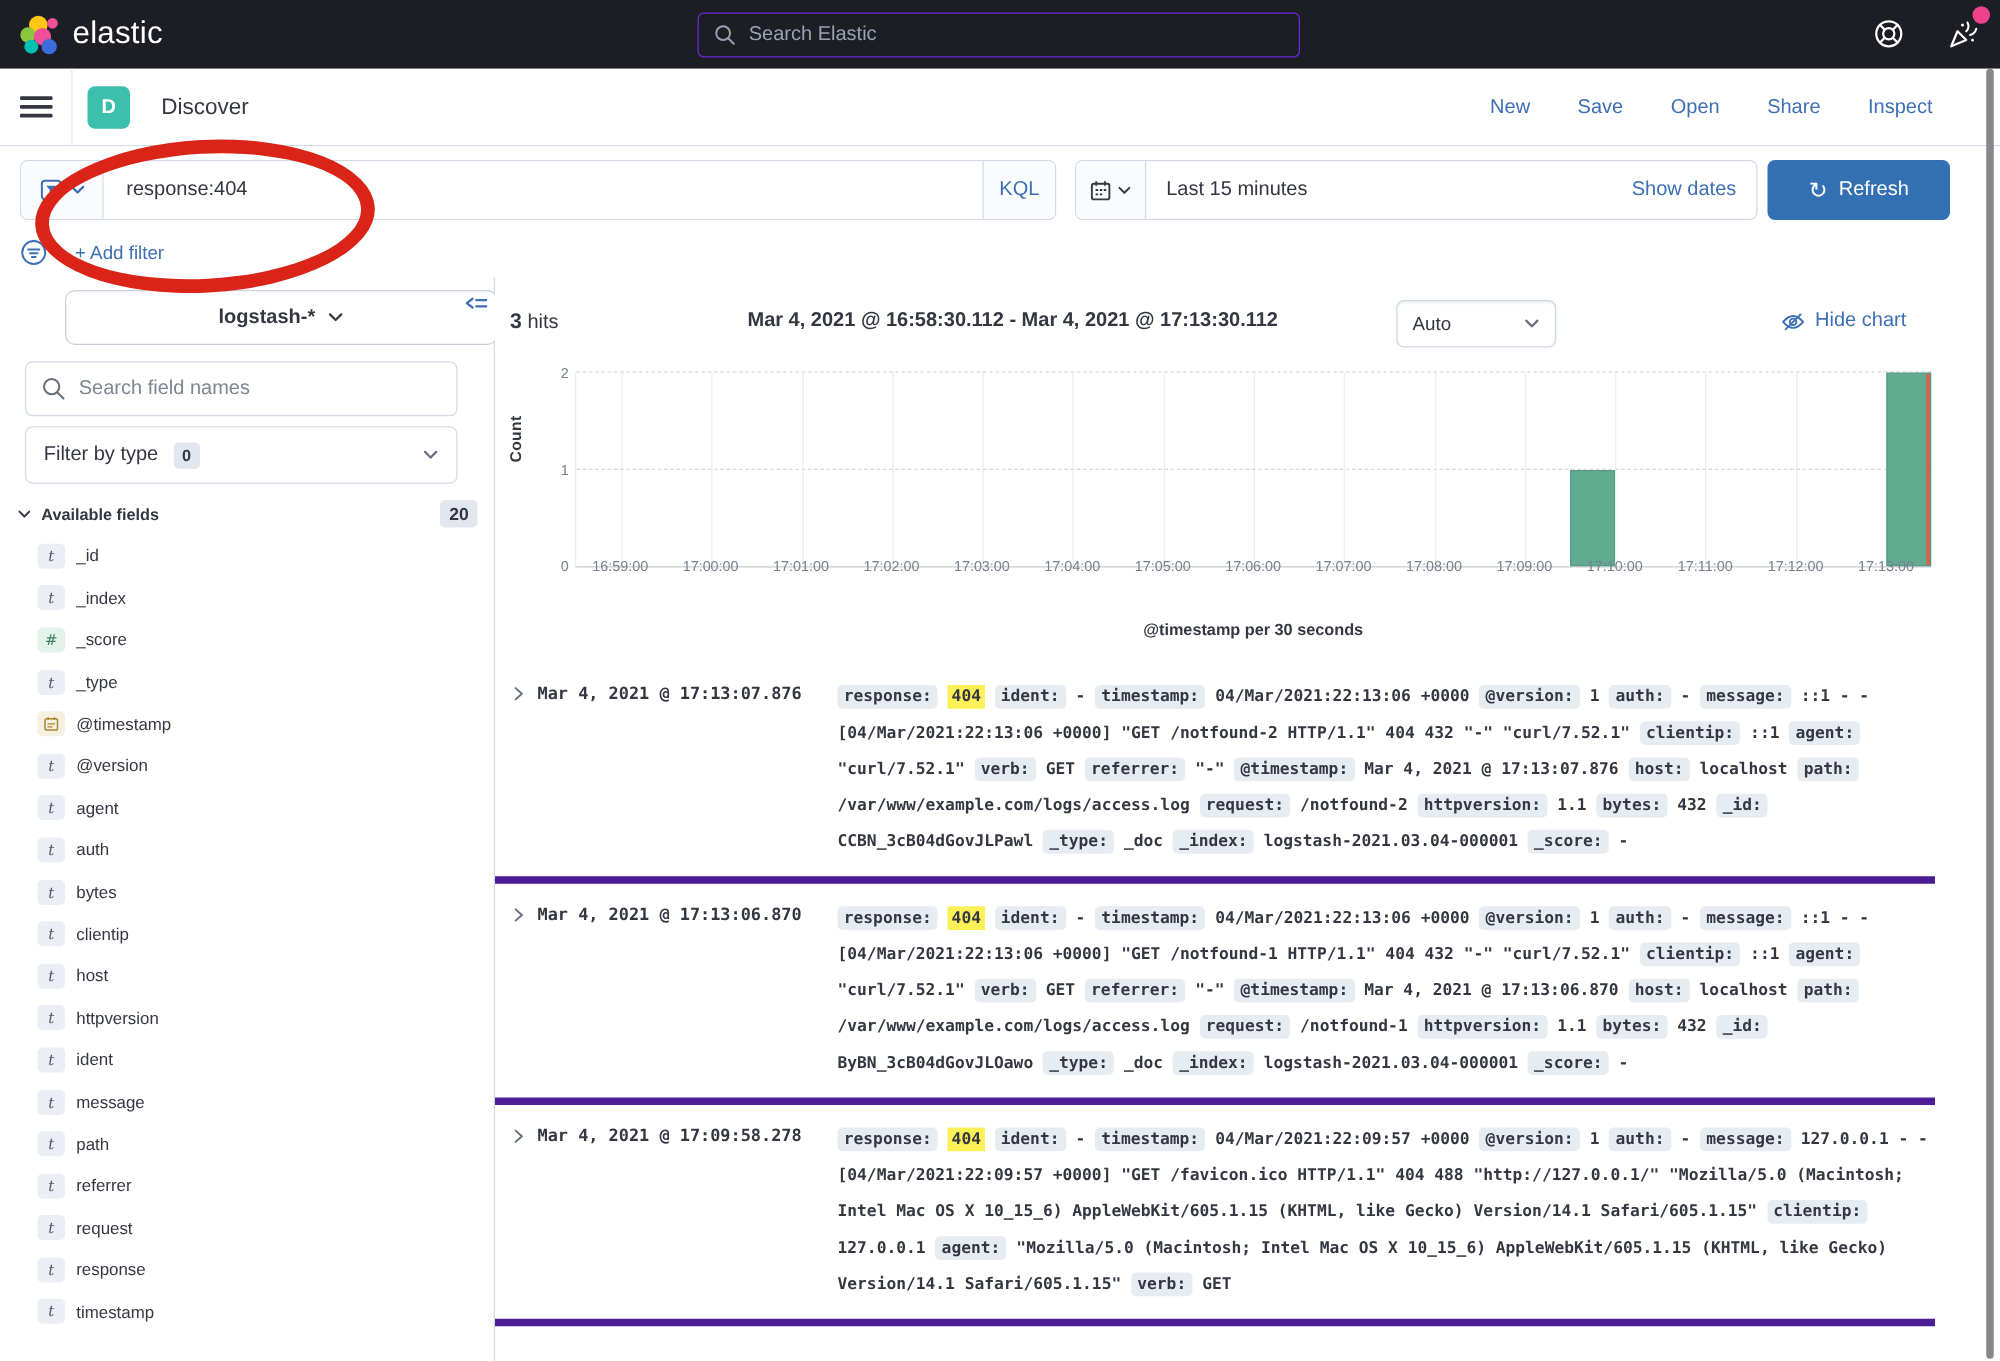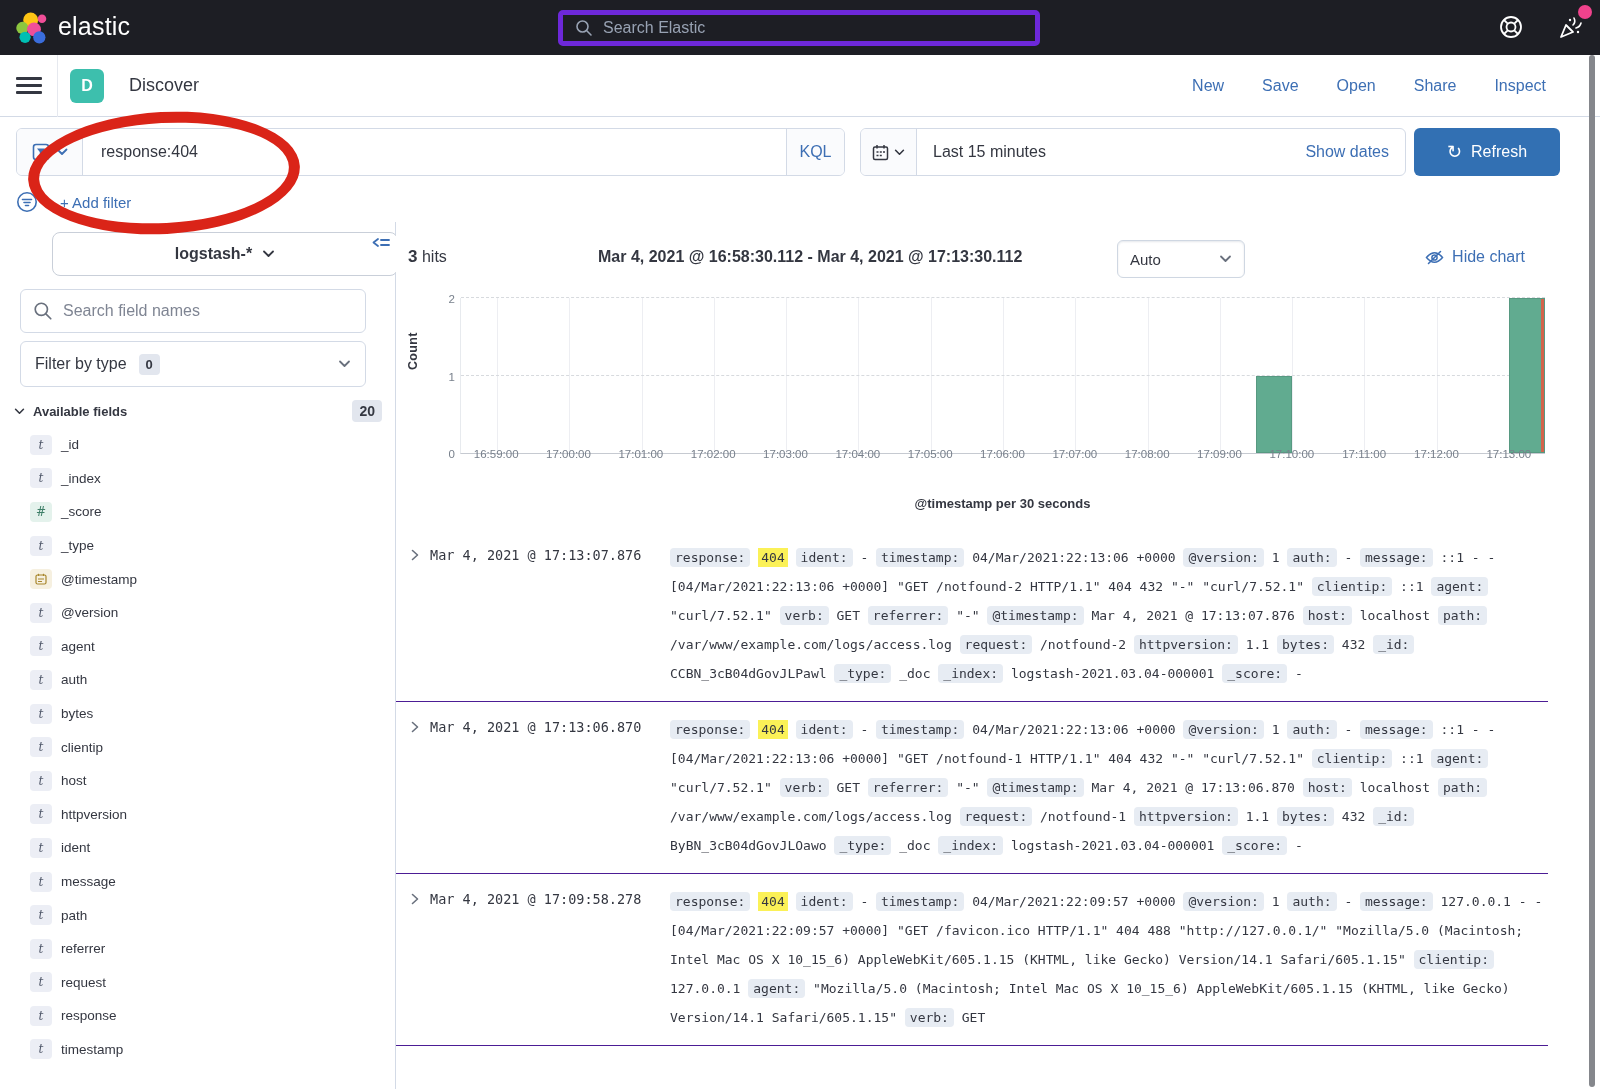--- a/index.html
+++ b/index.html
@@ -6,21 +6,21 @@
   html,body { width:1600px; height:1089px; overflow:hidden; background:#fff;
     font-family:"Liberation Sans", sans-serif; color:#343741; }
   .screen { position:relative; width:1600px; height:1089px; }
 
   
   .topbar { position:absolute; left:0; top:0; width:1600px; height:55px;
     background:var(--topbar-bg); display:flex; align-items:center; }
   .brand { display:flex; align-items:flex-start; gap:10px; margin-left:16px; }
   .brand-text { color:#fff; font-size:25px; font-weight:500; letter-spacing:.2px; }
   .global-search { position:absolute; left:558px; top:10px; width:482px; height:36px;
-    border:5px solid #6d28d9; border-radius:5px; display:flex; align-items:center; padding:0 12px; gap:10px; }
+    border:1px solid #6d28d9; border-radius:5px; display:flex; align-items:center; padding:0 12px; gap:10px; }
   .global-search input { flex:1; background:transparent; border:none; outline:none;
     font-size:16px; color:#d4dae5; font-family:"Liberation Sans",sans-serif; }
   .global-search input::placeholder { color:#98a2b3; }
   .topbar-icon { position:absolute; top:14px; }
   .notif-dot { position:absolute; width:14px; height:14px; border-radius:50%;
     background:var(--notification-pink); right:8px; top:5px; }
 
   
   .appbar { position:absolute; left:0; top:55px; width:1600px; height:62px; background:#fff;
     border-bottom:1px solid var(--border); display:flex; align-items:center; }
@@ -132,21 +132,21 @@
     font-size:13px; font-weight:bold; }
 
   
   .doc-table { position:absolute; left:0; top:308px; right:52px; bottom:0; overflow:hidden; }
   .doc-head { display:flex; border-top:1px solid #e6e9ef; border-bottom:1px solid var(--border);
     height:32px; align-items:center; font-size:13px; font-weight:bold; }
   .col-expand { width:34px; padding-left:12px; flex:0 0 auto; }
   .col-time { width:240px; flex:0 0 auto; display:flex; align-items:center; gap:5px; cursor:pointer; }
   .sort-caret { width:0; height:0; border-left:5px solid transparent; border-right:5px solid transparent;
     border-top:6px solid var(--accent-blue); margin-top:2px; }
-  .doc-row { display:flex; border-bottom:1px solid #4c1d95; padding:13px 0; }
+  .doc-row { display:flex; border-bottom:6px solid #4c1d95; padding:13px 0;font-weight:bold; }
   .cell-expand { width:34px; padding-left:12px; padding-top:5px; flex:0 0 auto; cursor:pointer; }
   .cell-time { width:240px; flex:0 0 auto; font-family:"DejaVu Sans Mono",monospace;
     font-size:13.5px; padding-top:4px; }
   .cell-source { flex:1; font-family:"DejaVu Sans Mono",monospace; font-size:13px;
     line-height:29px; word-break:break-word; }
   .pill { background:var(--pill-bg); border-radius:4px; padding:2px 5px; }
   .hl { background:var(--highlight-yellow); padding:2px 3px; }
 
   
   .scrollbar { position:absolute; right:5px; top:55px; bottom:2px; width:6px;

